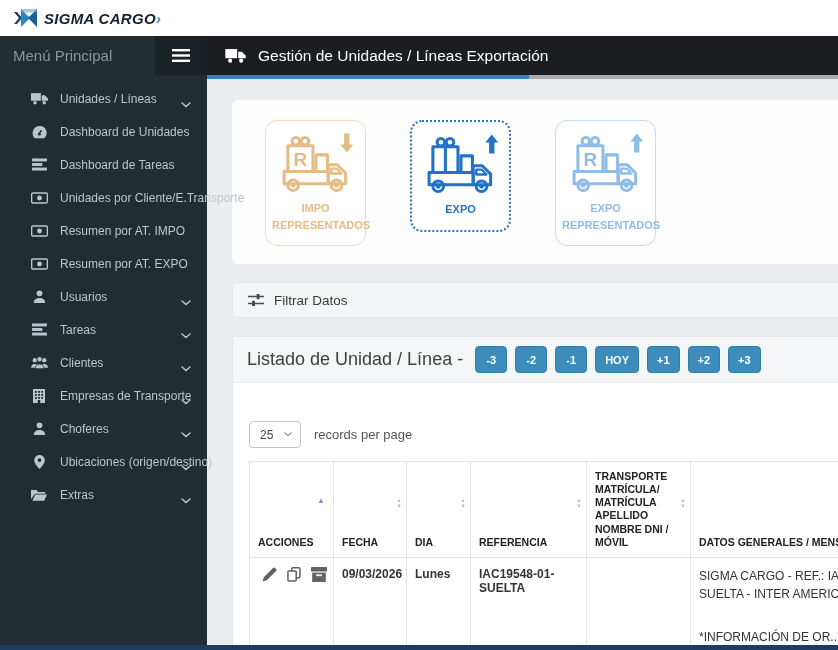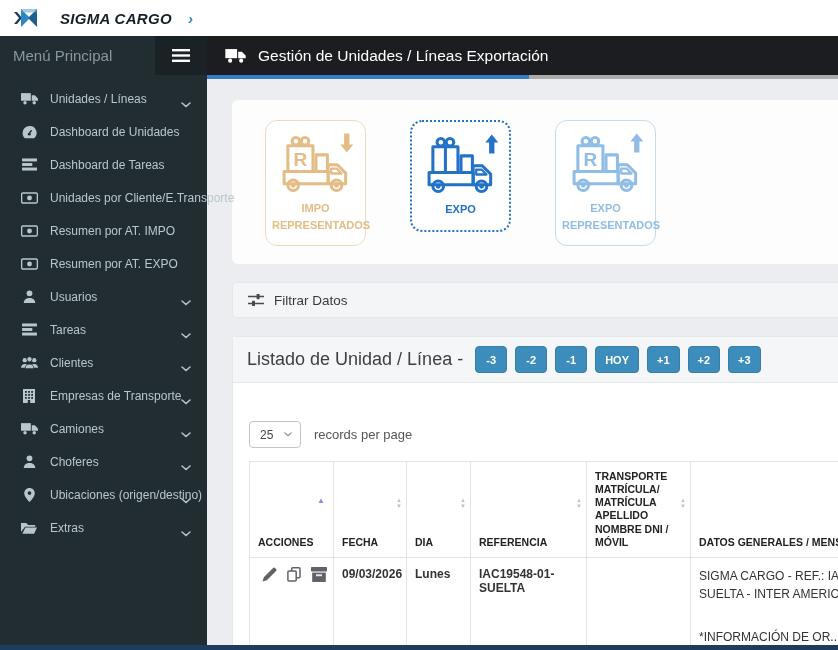--- a/index.html
+++ b/index.html
@@ -2,39 +2,39 @@
 <html><head>
 <meta charset="utf-8">
 <style>
   * { margin:0; padding:0; box-sizing:border-box; }
   html,body { background:#fff; }
   body { font-family:"Liberation Sans", sans-serif; }
   .stage { position:relative; width:838px; height:650px; overflow:hidden; background:#ecedf0; }
 
   
   .topbar { position:absolute; left:0; top:0; width:838px; height:36px; background:#fff; display:flex; align-items:center; padding-left:14px; z-index:5; }
-  .logo { display:flex; align-items:center; gap:16px; cursor:pointer;justify-content:space-between; }
+  .logo { display:flex; align-items:center; gap:0; cursor:pointer;justify-content:space-between; }
   .logo-text { font-size:15px; font-weight:bold; font-style:italic; color:#15202b; letter-spacing:.3px; }
   .logo-chev { color:#2e86c1; font-weight:bold; font-size:15px; font-style:italic; }
 
   
   .navrow { position:absolute; left:0; top:36px; width:838px; height:39px; display:flex; z-index:4; }
   .nav-left { width:207px; height:39px; background:#222d32; display:flex; align-items:center; justify-content:space-between; flex:none; }
   .menu-principal { color:#8a979e; font-size:15px; padding-left:13px; }
   .hamburger { width:52px; height:39px; background:#1a2226; border:none; display:flex; align-items:center; justify-content:center; cursor:pointer; }
   .nav-main { flex:1; height:39px; background:#1b1d20; display:flex; align-items:center; gap:12px; padding-left:18px; }
   .nav-title { color:#fff; font-size:15.5px; }
 
   
   .underline-row { position:absolute; left:207px; top:75px; width:631px; height:4px; background:#ababab; z-index:4; }
   .underline-active { width:322px; height:4px; background:#3a7cc4; }
 
   
   .sidebar { position:absolute; left:0; top:75px; width:207px; height:575px; background:#222d32; padding-top:7px; z-index:3; }
-  .mi { position:relative; height:33px; display:flex; align-items:center; padding-left:19px; cursor:pointer; color:#b8c7ce; }
+  .mi { position:relative; height:33px; display:flex; align-items:center; padding-left:29px; cursor:pointer; color:#b8c7ce; }
   .mi-ic { width:20px; display:flex; justify-content:center; margin-right:11px; flex:none; }
   .mi-ic svg { display:block; }
   .mi-label { font-size:12px; white-space:nowrap; }
   .mi-chev { position:absolute; right:16px; top:12px; }
 
   
   .content { position:absolute; left:207px; top:79px; width:631px; height:571px; overflow:hidden; }
   .panel-cards { margin:21px 0 0 25px; width:620px; background:#fdfdfe; border-radius:6px; padding:20px 0 18px 33px; display:flex; gap:44px; align-items:flex-start; }
   .card { width:101px; border-radius:12px; padding:10px 6px 12px; text-align:center; cursor:pointer; background:#fff; }
   .card svg { display:block; margin:0 auto; }
@@ -245,34 +245,20 @@
               <rect x="4.8" y="11" width="2.4" height="3"></rect>
             </g>
           </svg>
         </span>
       <span class="mi-label">Empresas de Transporte</span>
       <span class="mi-chev"><svg width="10" height="6" viewBox="0 0 10 6">
             <path d="M1 1l4 3.5L9 1" stroke="#b8c7ce" stroke-width="1.5" fill="none" stroke-linecap="round"></path>
           </svg></span>
     </div>
 
-    <div class="mi">
-      <span class="mi-ic">
-          <svg width="17" height="13" viewBox="0 0 19 14" fill="#b8c7ce">
-            <path d="M0 1h11v8.5H0z"></path>
-            <path d="M12 3.5h3.4L19 7v2.5h-7z"></path>
-            <circle cx="4.5" cy="11.8" r="1.9"></circle>
-            <circle cx="14.8" cy="11.8" r="1.9"></circle>
-          </svg>
-        </span>
-      <span class="mi-label">Camiones</span>
-      <span class="mi-chev"><svg width="10" height="6" viewBox="0 0 10 6">
-            <path d="M1 1l4 3.5L9 1" stroke="#b8c7ce" stroke-width="1.5" fill="none" stroke-linecap="round"></path>
-          </svg></span>
-    </div>
 
     <div class="mi">
       <span class="mi-ic">
           <svg width="13" height="13" viewBox="0 0 14 14" fill="#b8c7ce">
             <circle cx="7" cy="3.6" r="3.1"></circle>
             <path d="M.8 14c0-3.4 2.8-5.4 6.2-5.4s6.2 2 6.2 5.4z"></path>
           </svg>
         </span>
       <span class="mi-label">Choferes</span>
       <span class="mi-chev"><svg width="10" height="6" viewBox="0 0 10 6">

